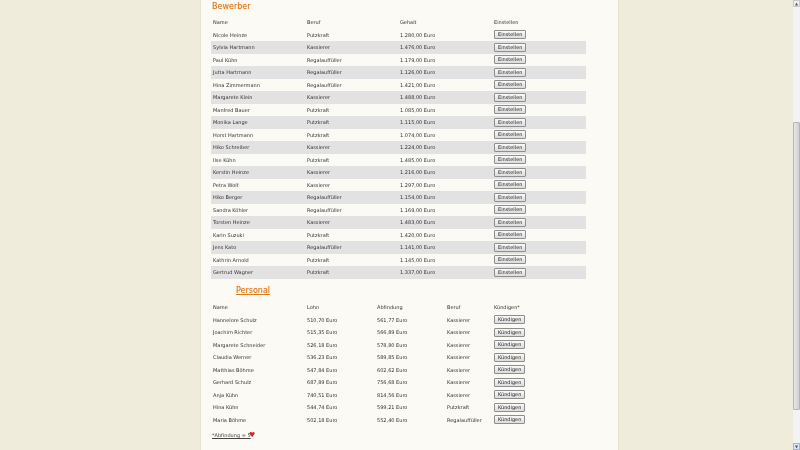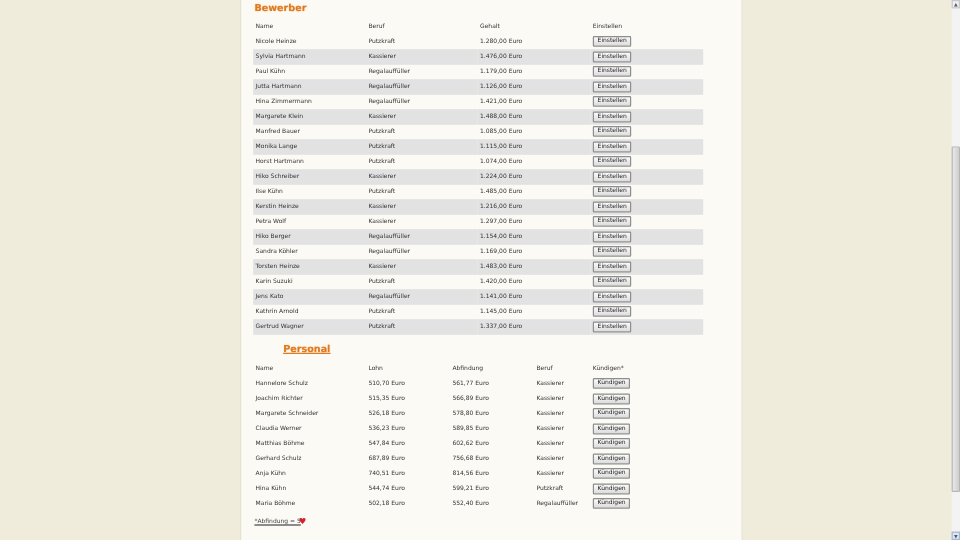--- a/index.html
+++ b/index.html
@@ -10,21 +10,21 @@
     position:relative;
   }
   .panel {
     position:absolute; left:200px; top:0; width:417px; height:450px;
     background:#fbfaf5;
     border-left:1px solid #e6e2d0;
     border-right:1px solid #e6e2d0;
   }
   .section-title {
     position:absolute; left:11px;
-    color:#e07a1f; font-weight:bold; font-size:8px;
+    color:#e07a1f; font-weight:normal; font-size:8px;
     text-shadow:0 0 1px #f1b37a;
   }
   .section-title.personal { text-decoration:underline;padding-left:24px; }
   table { position:absolute; left:10px; border-collapse:collapse; font-size:5px; color:#333; }
   td, th { padding:0 0 0 2px; height:12.5px; text-align:left; font-weight:normal; white-space:nowrap; }
   .bew tr.alt td { background:#e2e2e2; }
   .btn {
     font-family:"DejaVu Sans", sans-serif; font-size:5px;
     padding:0 3px; height:9px; line-height:7px;
     background:linear-gradient(#fafafa,#dcdcdc);

